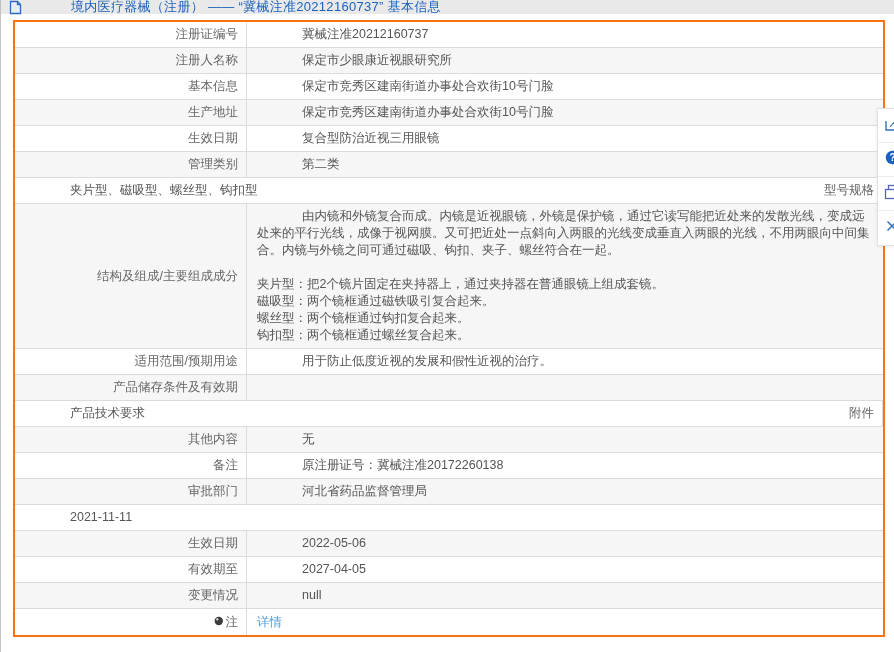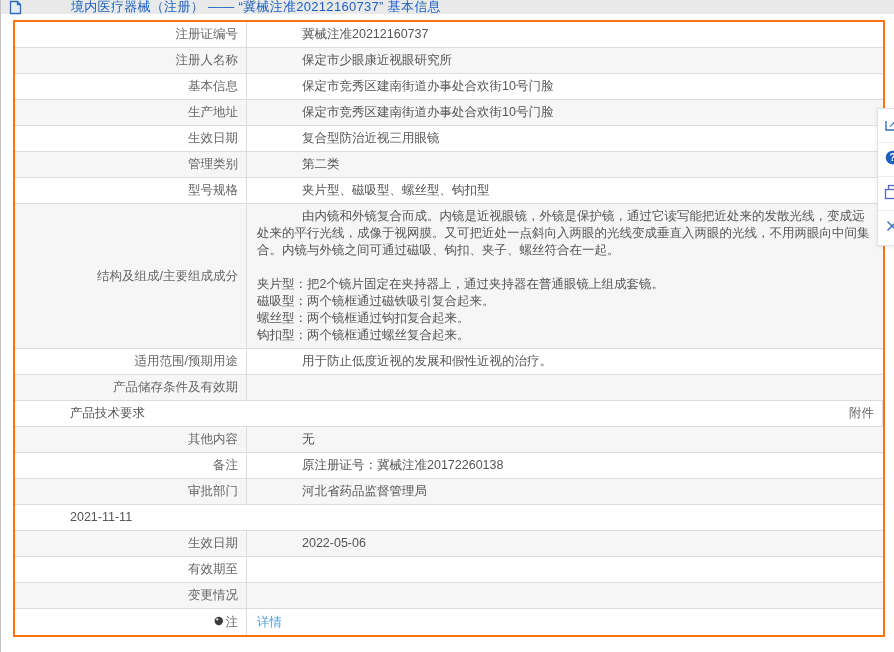--- a/index.html
+++ b/index.html
@@ -84,24 +84,24 @@
         </div>
         <div class="cell value"><span class="val-text">复合型防治近视三用眼镜</span></div>
       </div>
       <div class="row alt">
         <div class="cell label">
           <span>管理类别</span>
         </div>
         <div class="cell value"><span class="val-text">第二类</span></div>
       </div>
       <div class="row">
+        <div class="cell value"><span class="val-text">夹片型、磁吸型、螺丝型、钩扣型</span></div>
         <div class="cell label">
           <span>型号规格</span>
         </div>
-        <div class="cell value"><span class="val-text">夹片型、磁吸型、螺丝型、钩扣型</span></div>
       </div>
       <div class="row alt">
         <div class="cell label">
           <span>结构及组成/主要组成成分</span>
         </div>
         <div class="cell value"><span class="val-text">由内镜和外镜复合而成。内镜是近视眼镜，外镜是保护镜，通过它读写能把近处来的发散光线，变成远处来的平行光线，成像于视网膜。又可把近处一点斜向入两眼的光线变成垂直入两眼的光线，不用两眼向中间集合。内镜与外镜之间可通过磁吸、钩扣、夹子、螺丝符合在一起。
 
 夹片型：把2个镜片固定在夹持器上，通过夹持器在普通眼镜上组成套镜。
 磁吸型：两个镜框通过磁铁吸引复合起来。
 螺丝型：两个镜框通过钩扣复合起来。
@@ -149,25 +149,27 @@
       <div class="row alt">
         <div class="cell label">
           <span>生效日期</span>
         </div>
         <div class="cell value"><span class="val-text">2022-05-06</span></div>
       </div>
       <div class="row">
         <div class="cell label">
           <span>有效期至</span>
         </div>
+        <div class="cell value"><span class="val-text">2027-04-05</span></div>
       </div>
       <div class="row alt">
         <div class="cell label">
           <span>变更情况</span>
         </div>
+        <div class="cell value"><span class="val-text">null</span></div>
       </div>
       <div class="row">
         <div class="cell label">
           <span class="note-ic"><svg width="10" height="11" viewBox="0 0 10 11">
               <circle cx="4.8" cy="5" r="4.2" fill="#3d3d3d"></circle>
               <circle cx="3.3" cy="3.4" r="1.1" fill="#ffffff" opacity="0.9"></circle>
             </svg></span>
           <span>注</span>
         </div>
         <div class="cell value"><a href="#">详情</a></div>

